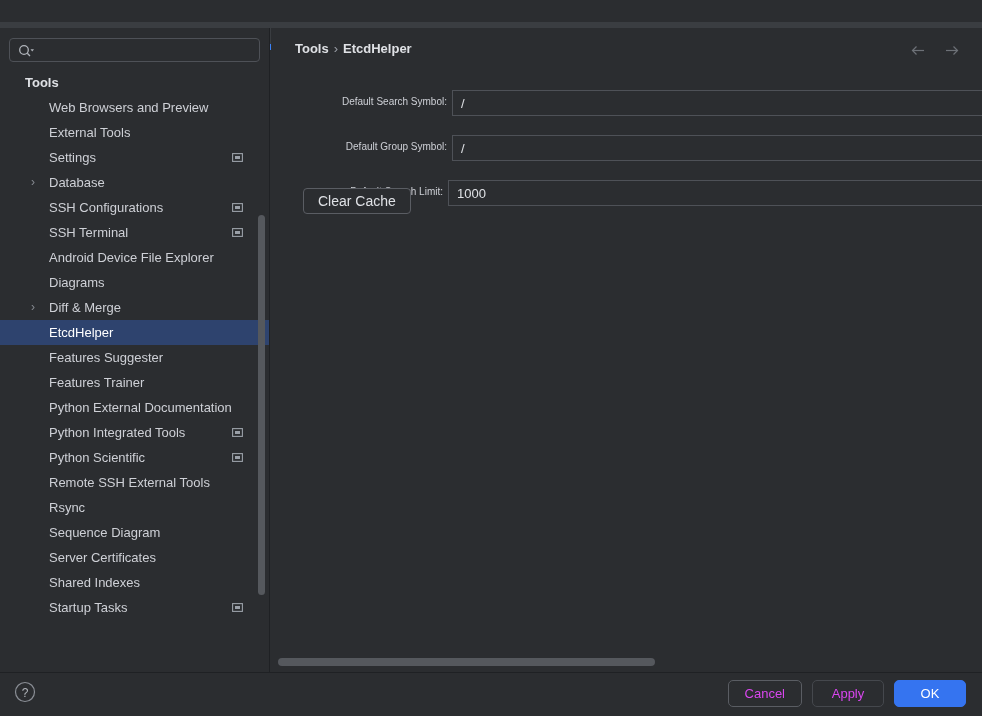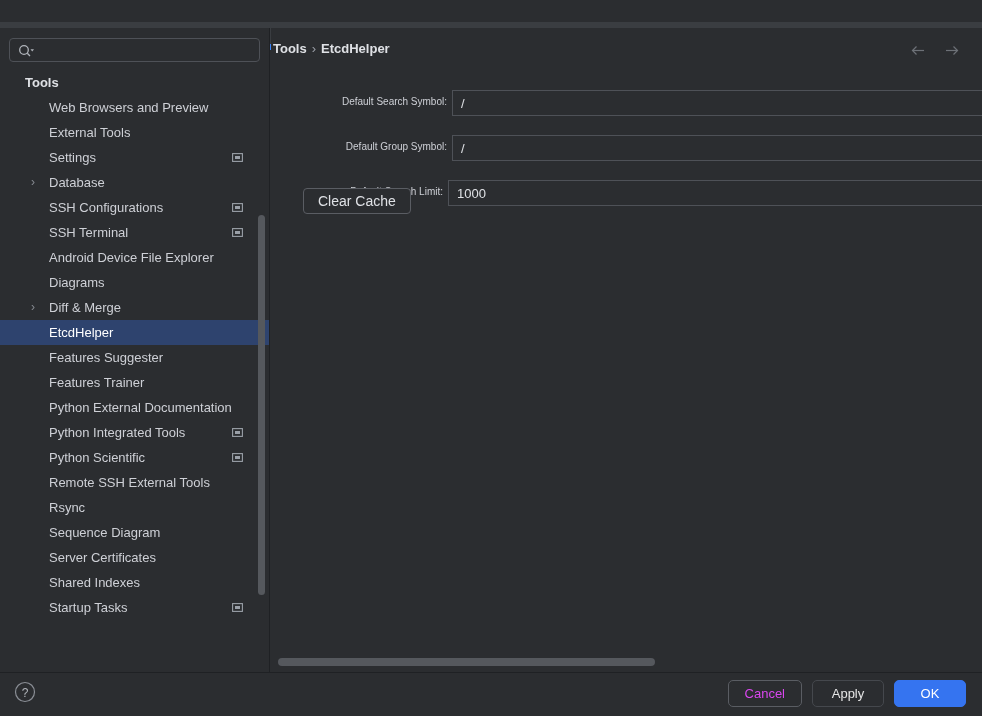--- a/index.html
+++ b/index.html
@@ -88,21 +88,21 @@
     background: #55585d; border-radius: 4px;
   }
 
   
   .content {
     position: absolute; left: 271px; top: 28px;
     width: 711px; height: 644px;
     background: #2b2d30;
   }
   .breadcrumb {
-    position: absolute; left: 2px; top: 13px;
+    position: absolute; left: 24px; top: 13px;
     font-size: 13px; font-weight: bold; color: #dfe1e5;
   }
   .crumb-sep { color: #9a9ea6; font-weight: normal; margin: 0 5px; }
   .nav-arrows {
     position: absolute; right: 22px; top: 14px;
     display: flex; gap: 16px;
   }
   .nav-arrow { width: 17px; height: 17px; color: #6d7177; }
 
   .form { position: absolute; left: 0; top: 62px; width: 711px; }
@@ -158,21 +158,21 @@
     padding: 0 16px;
     border-radius: 5px;
     font-size: 13px;
     font-family: "Liberation Sans", sans-serif;
     cursor: pointer;
   }
   .fbtn.secondary {
     background: #2b2d30; border: 1px solid #5a5d63; color: #d946ef;
   }
   .fbtn.disabled {
-    background: #2b2d30; border: 1px solid #45484d; color: #e5e5e5;
+    background: #2b2d30; border: 1px solid #45484d; color: #d946ef;
     cursor: default;
   }
   .fbtn.primary {
     background: #3574f0; border: 1px solid #3574f0; color: #ffffff;
     font-weight: normal;
   }
 </style>
 </head>
 <body>
 

